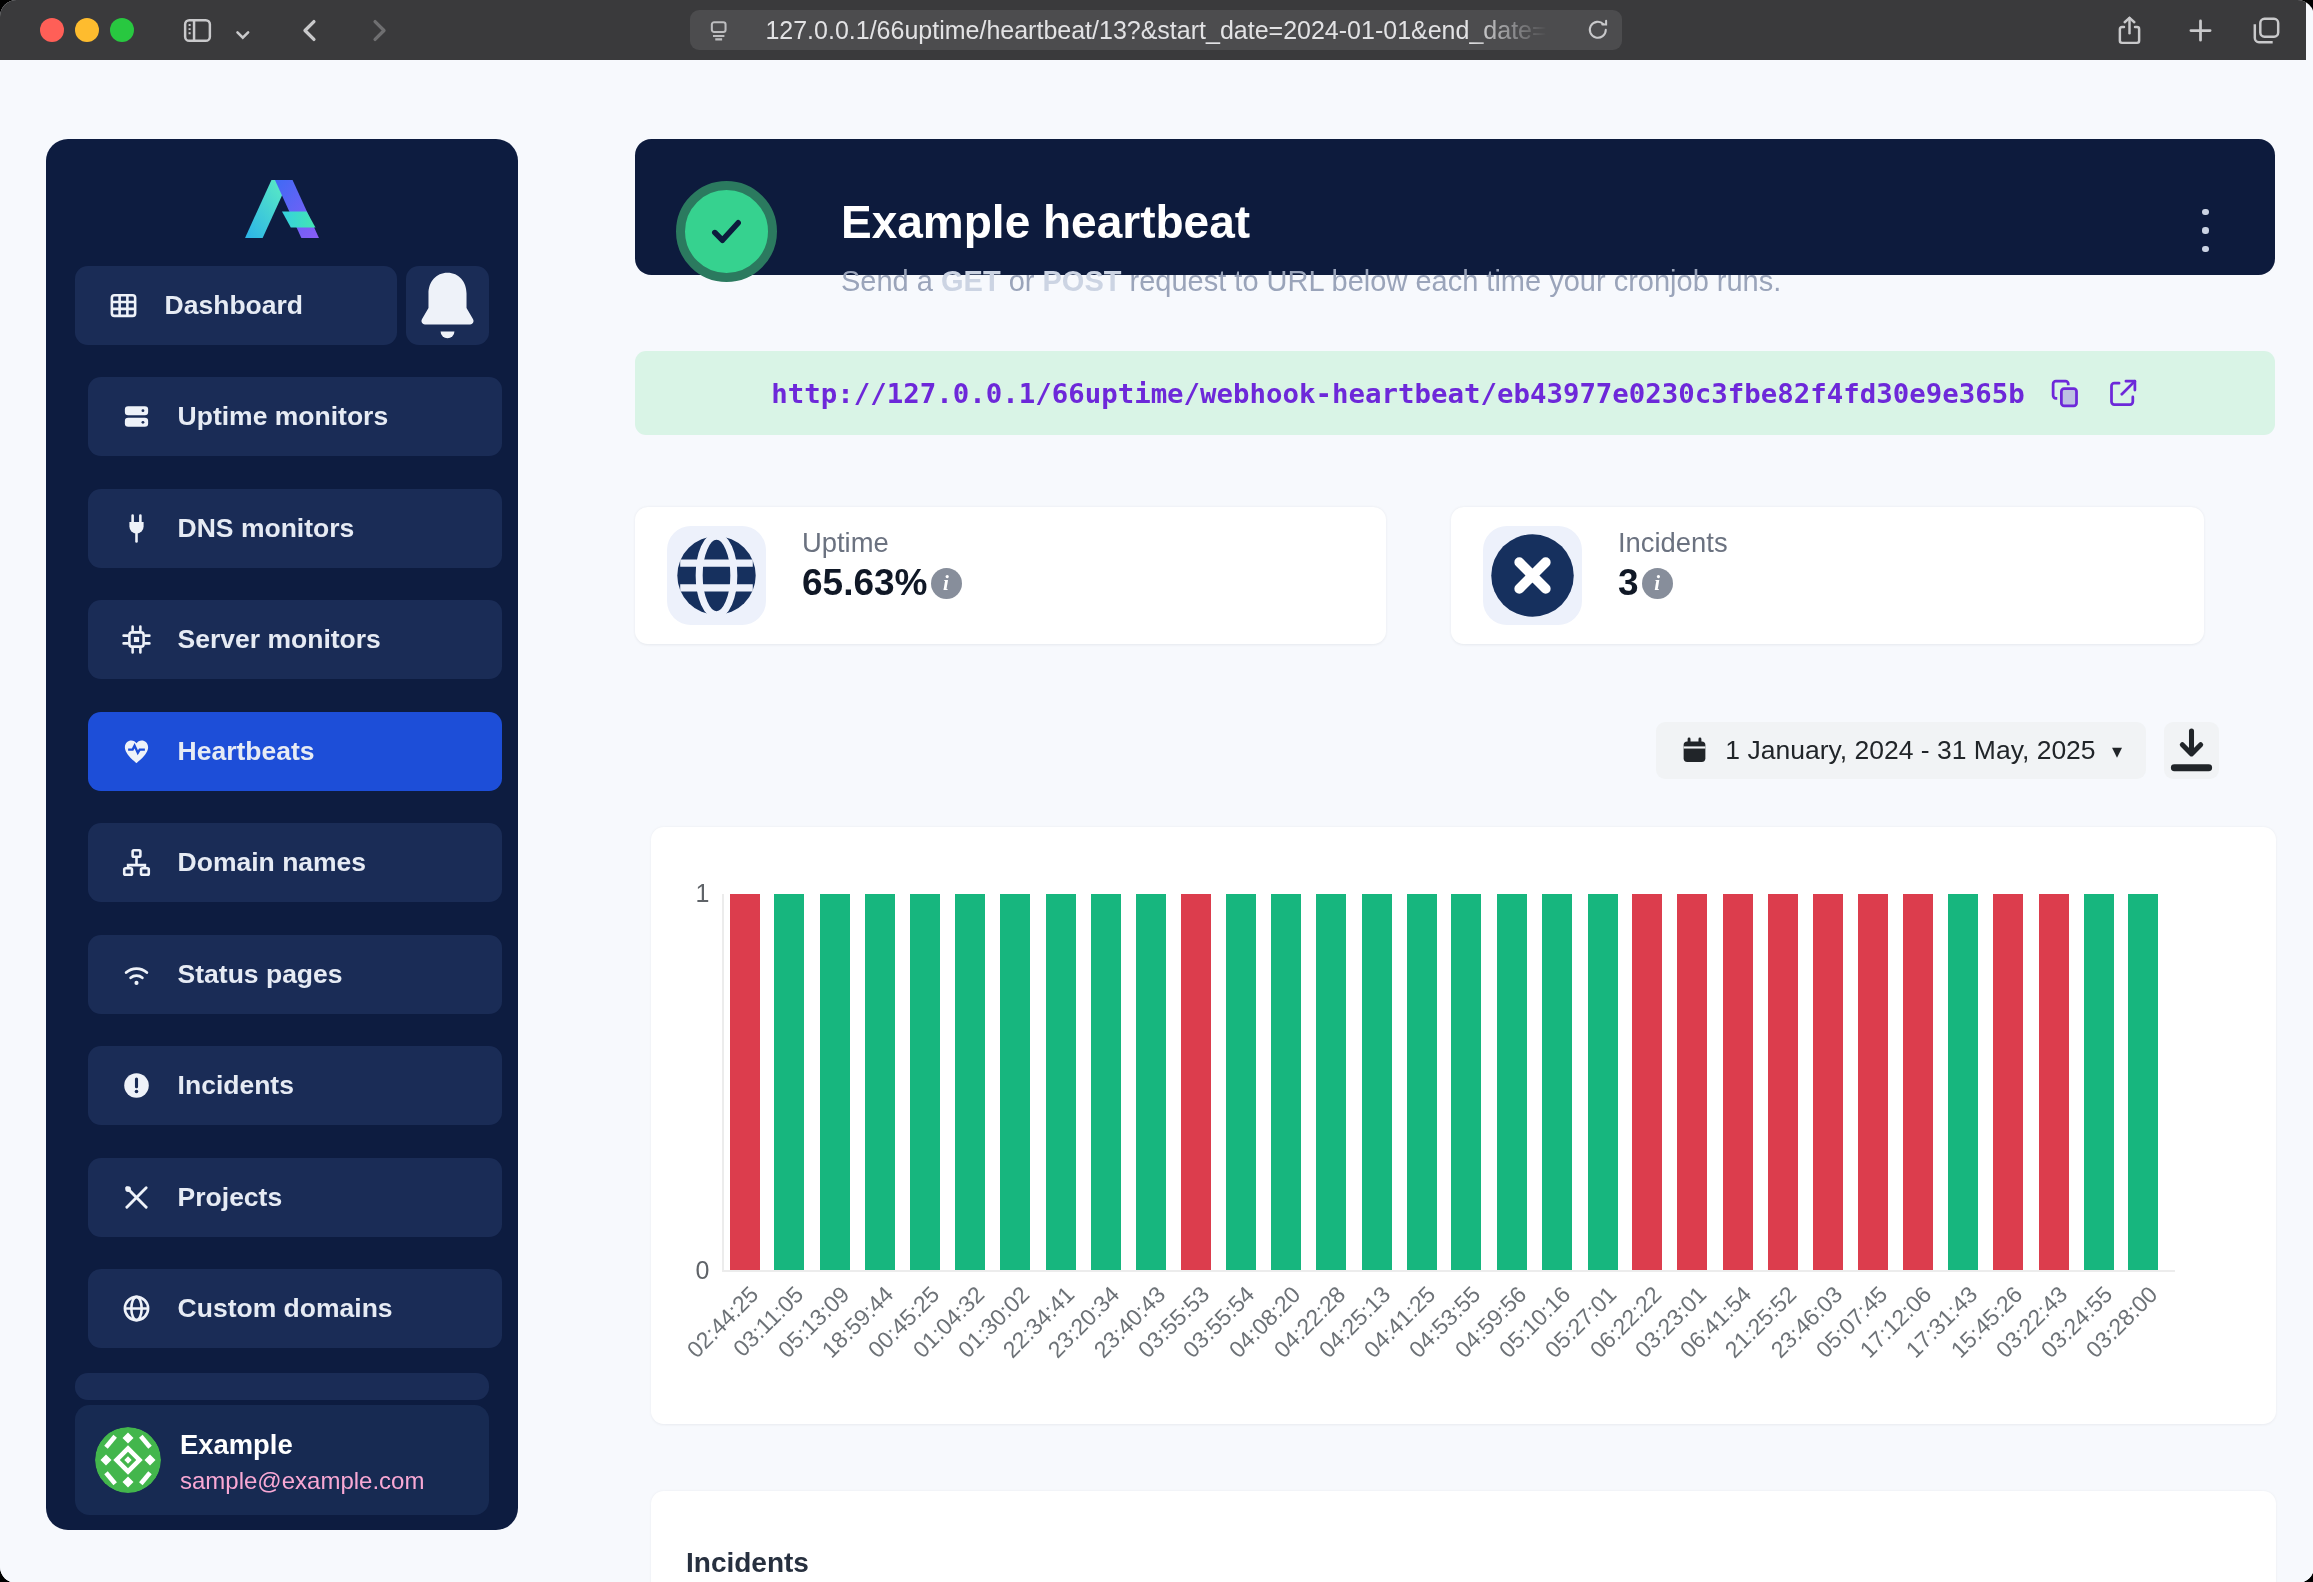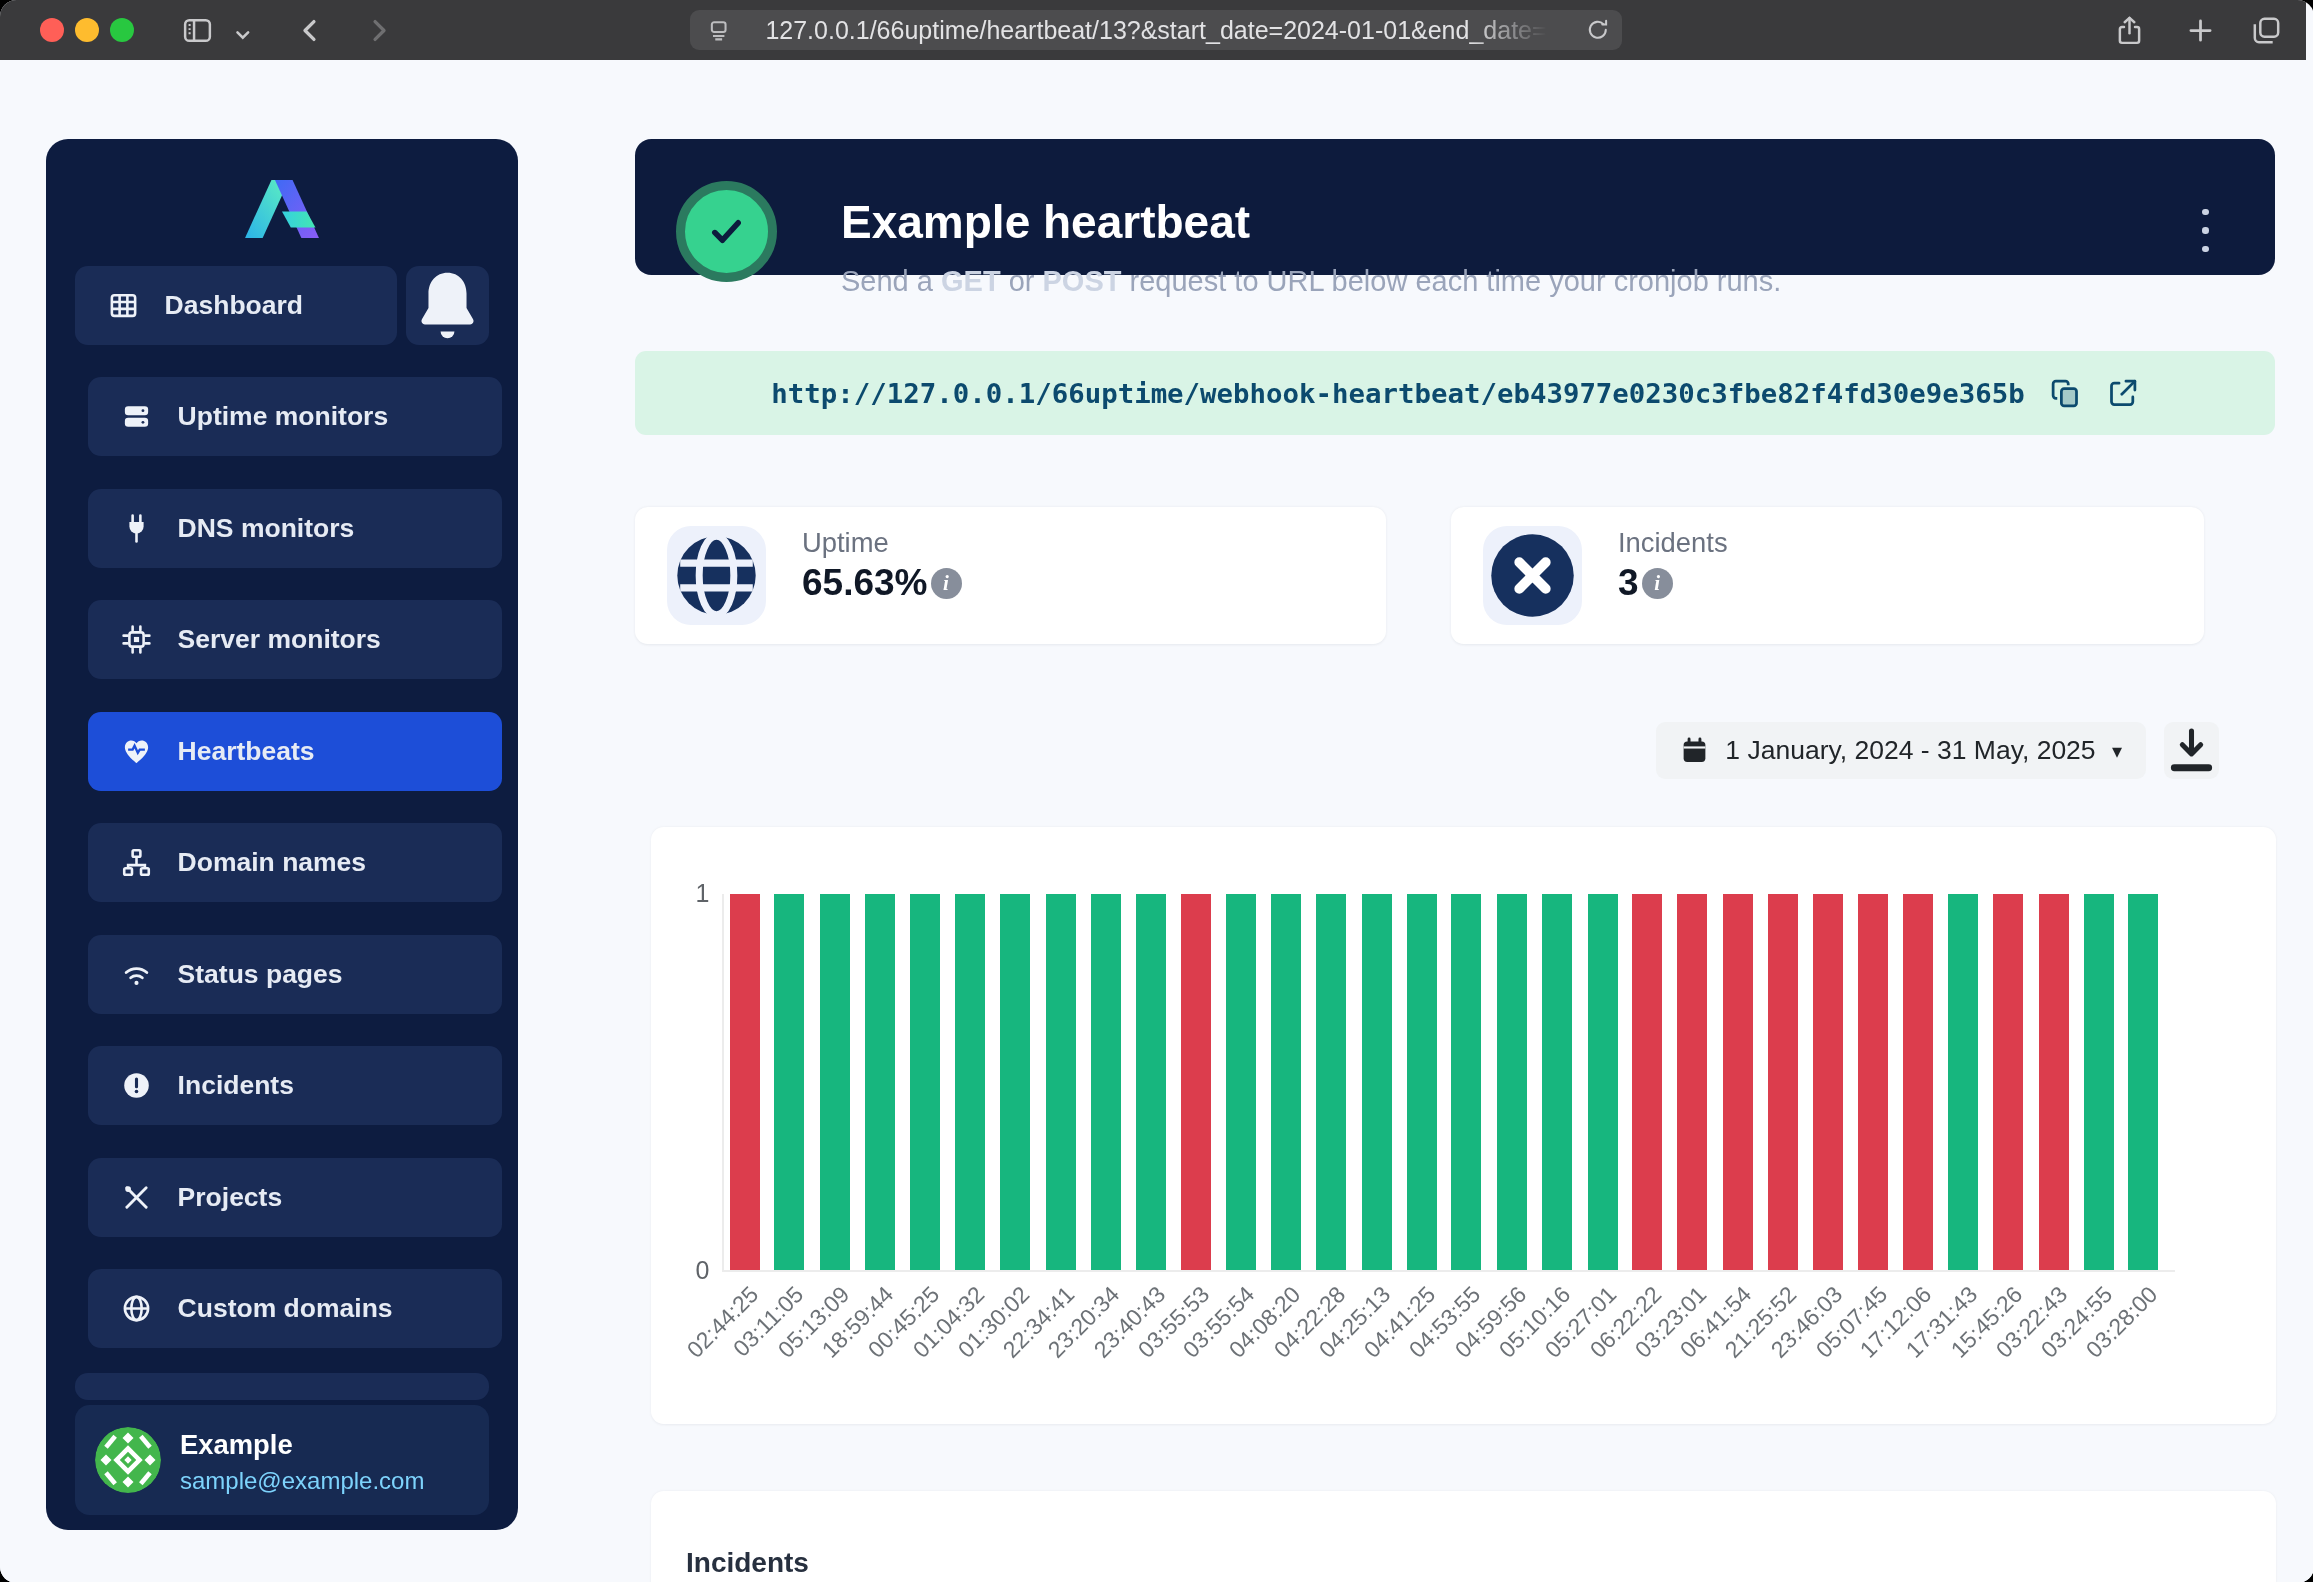--- a/index.html
+++ b/index.html
@@ -26,33 +26,33 @@
   .nav-item.active{background:#1d4ed8;}
   .nav-icon{width:31px;height:31px;margin:0 25.6px 0 33px;color:#eef2f9;flex:none;}
   .nav-icon svg{width:31px;height:31px;}
   .bell-btn{position:absolute;left:360px;top:127px;width:83px;height:79px;background:#1a2c56;border-radius:12.8px;
     display:flex;align-items:center;justify-content:center;color:#eef2f9;}
   .bell-btn svg{width:31px;height:31px;}
   .sliver{position:absolute;left:29px;top:1234px;width:414px;height:27.4px;background:#1a2c56;border-radius:12.8px;}
   .user-card{position:absolute;left:29px;top:1266px;width:414px;height:110px;background:#172a52;border-radius:14.6px;}
   .avatar{position:absolute;left:20px;top:22px;width:66px;height:66px;border-radius:50%;overflow:hidden;}
   .user-name{position:absolute;left:105px;top:24px;font-size:27.4px;font-weight:700;color:#fff;}
-  .user-email{position:absolute;left:105px;top:62px;font-size:24px;color:#7dd3fc;}
+  .user-email{position:absolute;left:105px;top:62px;font-size:24px;color:#f9a8d4;}
   
   .header-card{position:absolute;left:635px;top:79px;width:1640px;height:136px;background:#0d1b3d;border-radius:16.4px;color:#fff;}
   .check-circle{position:absolute;left:41px;top:42px;width:101px;height:101px;border-radius:50%;background:#36d28f;
     border:9.1px solid #2b7a5f;box-sizing:border-box;display:flex;align-items:center;justify-content:center;}
   .hdr-title{position:absolute;left:206px;top:25.6px;font-size:46px;font-weight:700;}
   .hdr-sub{position:absolute;left:206px;top:97px;font-size:29px;color:#9aa4ba;}
   .hdr-sub b{color:#ccd4e3;}
   .kebab{position:absolute;right:51px;top:66px;width:37px;height:51px;display:flex;flex-direction:column;align-items:center;justify-content:space-between;padding:3.7px 0;box-sizing:border-box;}
   .kebab i{width:6.4px;height:6.4px;border-radius:50%;background:#cbd3e3;}
   
   .webhook{position:absolute;left:635px;top:291px;width:1640px;height:84px;background:#d9f4e6;border-radius:11px;
-    display:flex;align-items:center;justify-content:center;gap:24px;color:#0c4a6e;}
+    display:flex;align-items:center;justify-content:center;gap:24px;color:#6d28d9;}
   .webhook .url{font-family:"DejaVu Sans Mono","Liberation Mono",monospace;font-size:27.4px;font-weight:700;}
   .webhook .wh-ic{width:33px;height:33px;}
   
   .stat-card{position:absolute;top:447px;height:137px;background:#fff;border-radius:12.8px;box-shadow:0 0.9px 2.7px rgba(16,24,40,.07);}
   .tile{position:absolute;left:32px;top:19px;width:99px;height:99px;border-radius:24px;background:#edf1fb;
     display:flex;align-items:center;justify-content:center;}
   .tile svg{width:51px;height:51px;}
   .stat-label{position:absolute;left:167px;top:20px;font-size:27.4px;color:#6b7280;}
   .stat-value{position:absolute;left:167px;top:55px;font-size:37px;font-weight:700;color:#101826;display:flex;align-items:center;gap:3px;text-align:right;}
   .info{width:31px;height:31px;border-radius:50%;background:#878e9b;color:#fff;font-size:21px;font-weight:700;

